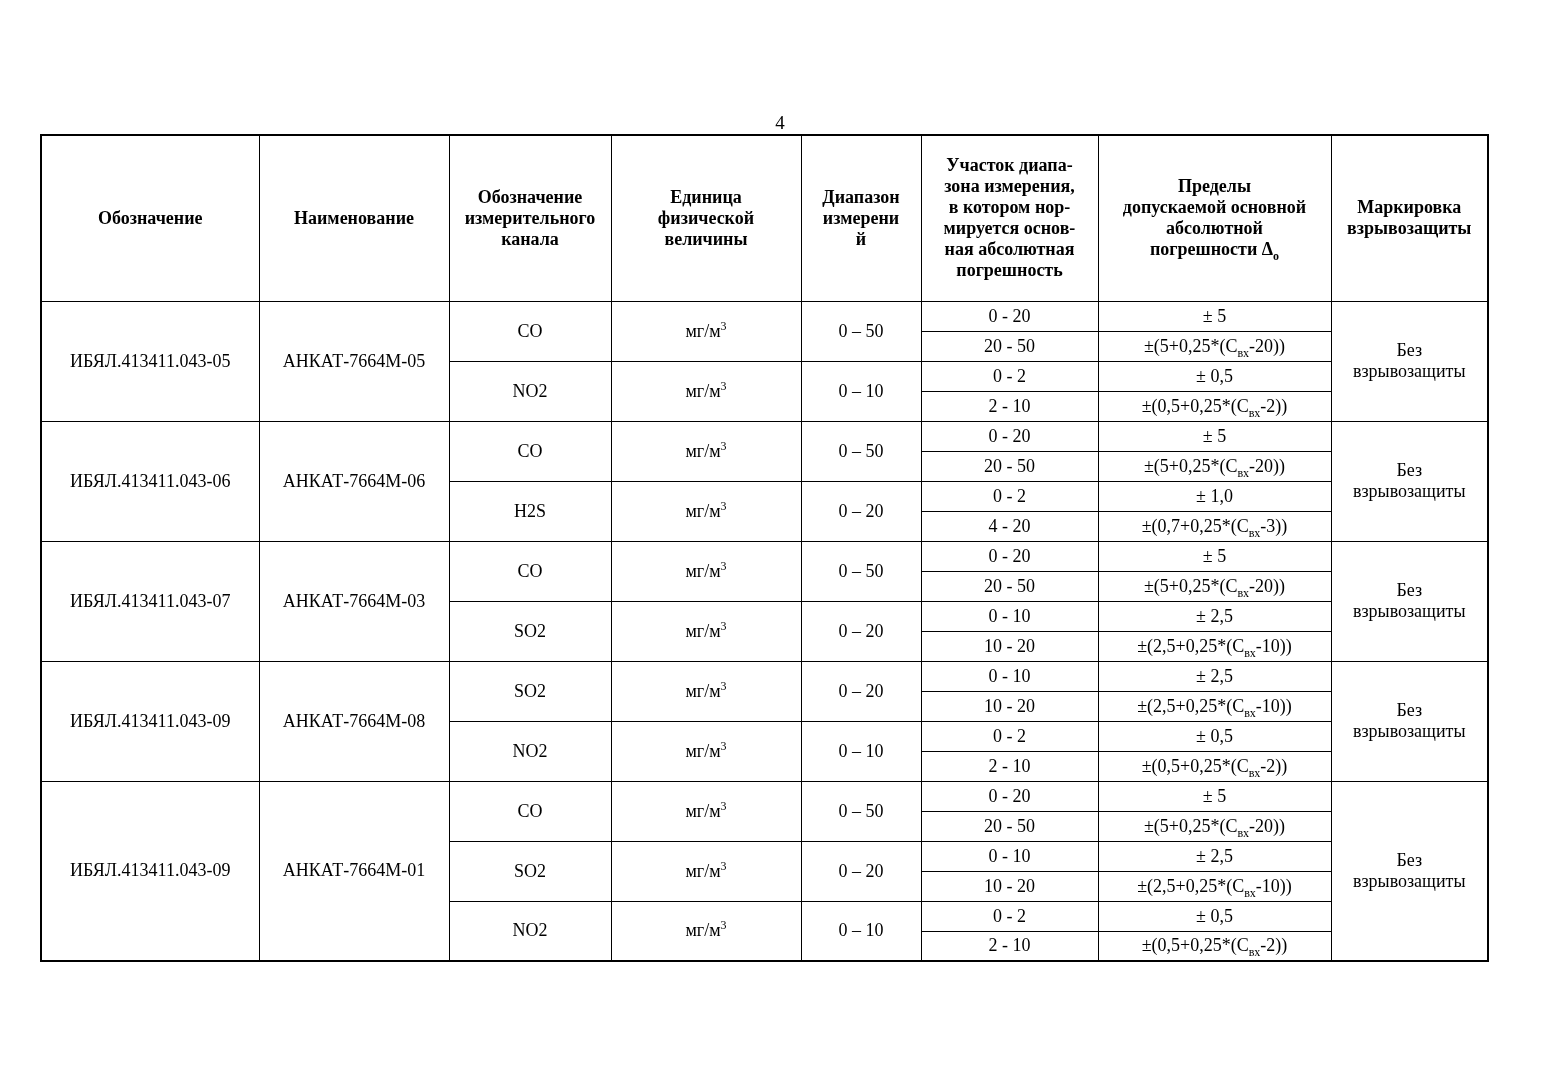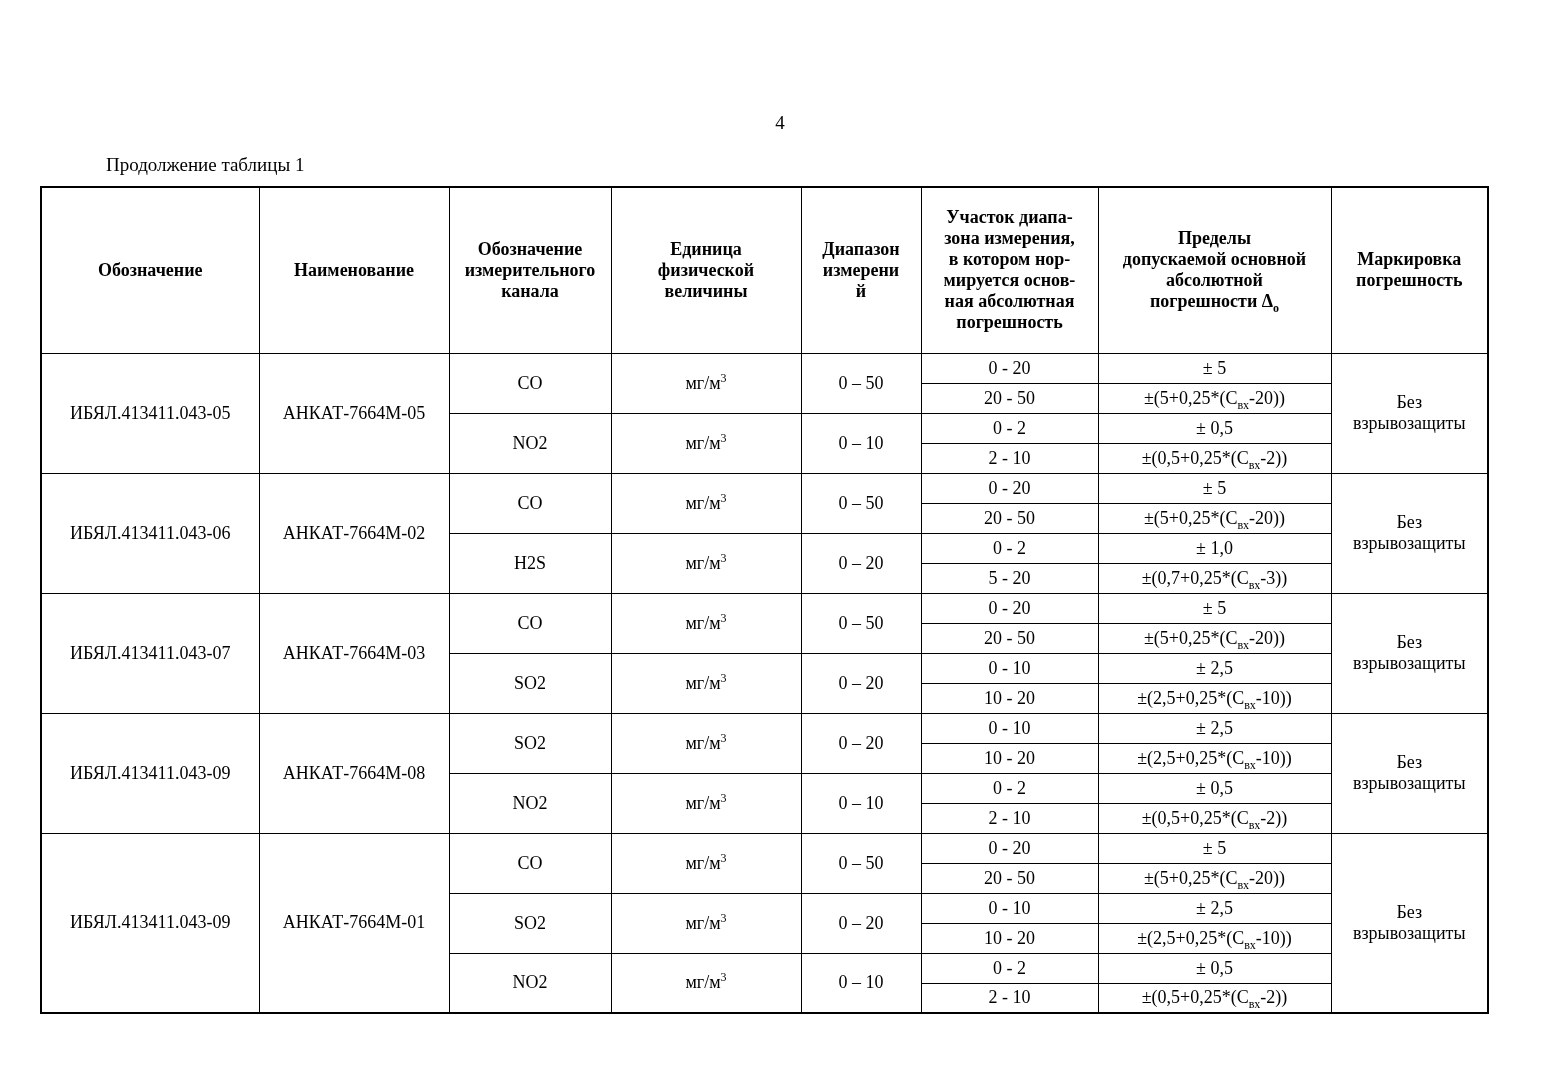--- a/index.html
+++ b/index.html
@@ -54,21 +54,20 @@
     line-height: 0;
   }
 </style>
 </head>
 <body>
 
 <div class="page">
 
   <div class="page-number">4</div>
 
-  <div class="table-caption">Продолжение таблицы 1</div>
 
   <table class="spec-table">
     <colgroup>
       <col style="width:218px">
       <col style="width:190px">
       <col style="width:162px">
       <col style="width:190px">
       <col style="width:120px">
       <col style="width:177px">
       <col style="width:233px">
@@ -91,21 +90,21 @@
 зона измерения,
 в котором нор-
 мируется основ-
 ная абсолютная
 погрешность</th>
         <th><span>Пределы
 допускаемой основной
 абсолютной
 погрешности Δ</span><sub>о</sub></th>
         <th>Маркировка
-погрешность</th>
+взрывозащиты</th>
       </tr>
     </thead>
     <tbody>
         <tr>
           <td rowspan="4">ИБЯЛ.413411.043-05</td>
           <td rowspan="4">АНКАТ-7664М-05</td>
           <td rowspan="2">CO</td>
           <td rowspan="2">мг/м<sup>3</sup></td>
           <td rowspan="2">0 – 50</td>
           <td>0 - 20</td>
@@ -123,42 +122,42 @@
           <td rowspan="2">0 – 10</td>
           <td>0 - 2</td>
           <td>± 0,5</td>
         </tr>
         <tr>
           <td>2 - 10</td>
           <td>±(0,5+0,25*(C<sub>вх</sub>-2))</td>
         </tr>
         <tr>
           <td rowspan="4">ИБЯЛ.413411.043-06</td>
-          <td rowspan="4">АНКАТ-7664М-02</td>
+          <td rowspan="4">АНКАТ-7664М-06</td>
           <td rowspan="2">CO</td>
           <td rowspan="2">мг/м<sup>3</sup></td>
           <td rowspan="2">0 – 50</td>
           <td>0 - 20</td>
           <td>± 5</td>
           <td rowspan="4" class="pre-line">Без
 взрывозащиты</td>
         </tr>
         <tr>
           <td>20 - 50</td>
           <td>±(5+0,25*(C<sub>вх</sub>-20))</td>
         </tr>
         <tr>
           <td rowspan="2">H2S</td>
           <td rowspan="2">мг/м<sup>3</sup></td>
           <td rowspan="2">0 – 20</td>
           <td>0 - 2</td>
           <td>± 1,0</td>
         </tr>
         <tr>
-          <td>5 - 20</td>
+          <td>4 - 20</td>
           <td>±(0,7+0,25*(C<sub>вх</sub>-3))</td>
         </tr>
         <tr>
           <td rowspan="4">ИБЯЛ.413411.043-07</td>
           <td rowspan="4">АНКАТ-7664М-03</td>
           <td rowspan="2">CO</td>
           <td rowspan="2">мг/м<sup>3</sup></td>
           <td rowspan="2">0 – 50</td>
           <td>0 - 20</td>
           <td>± 5</td>

